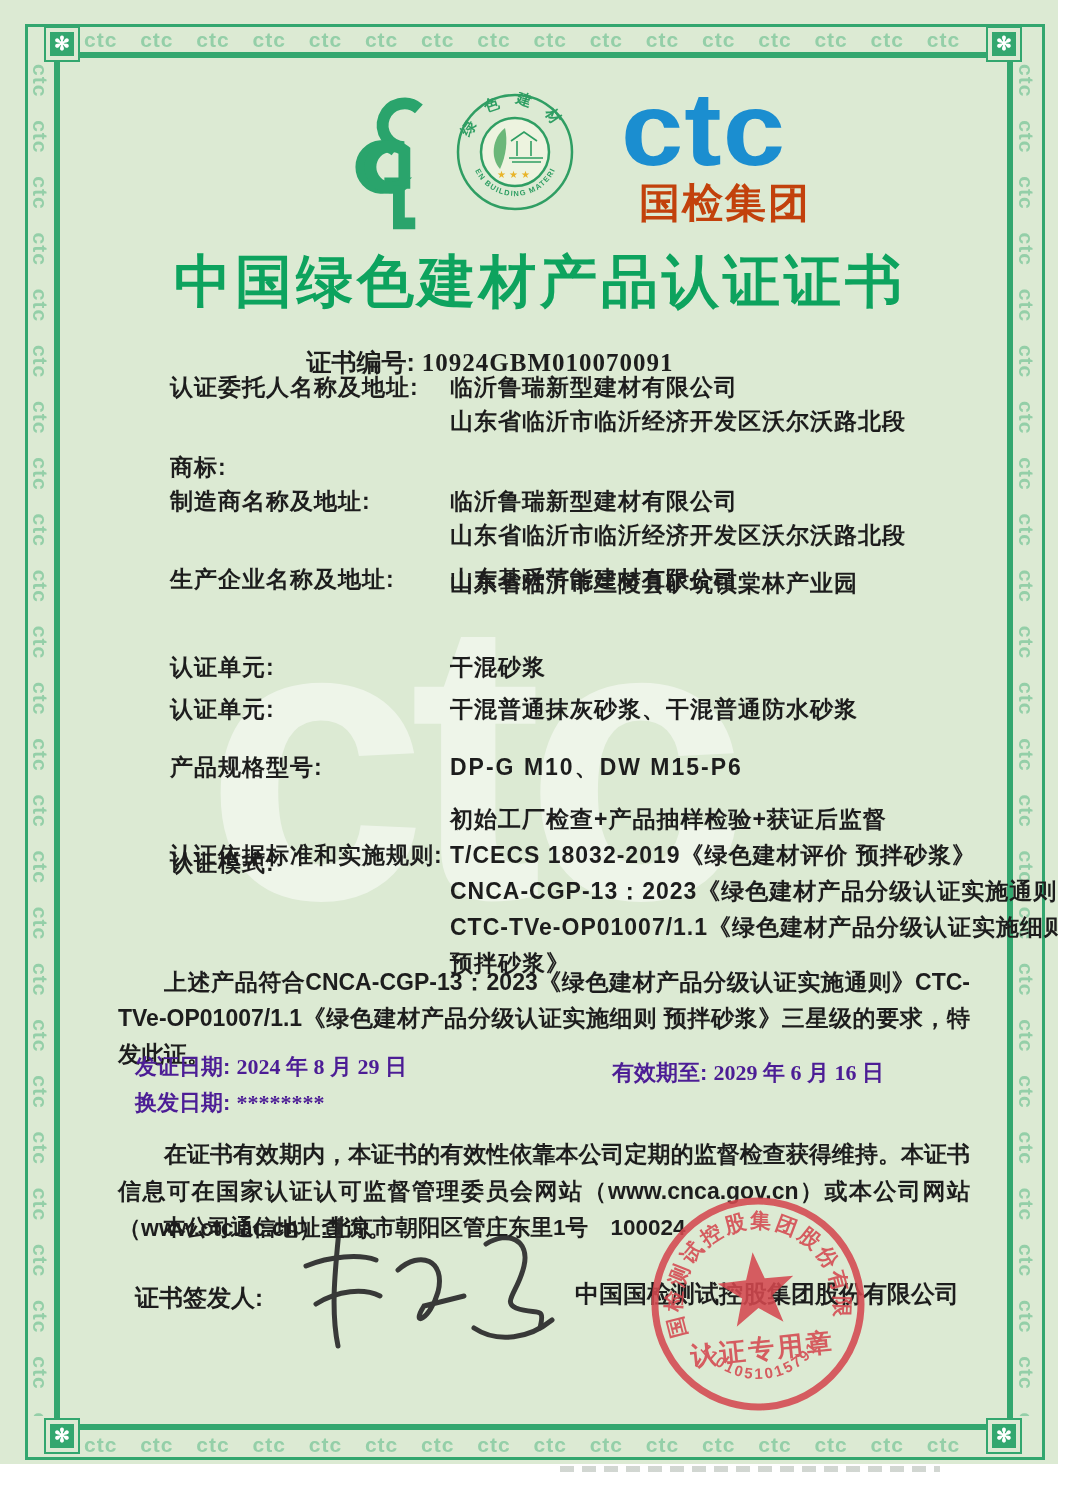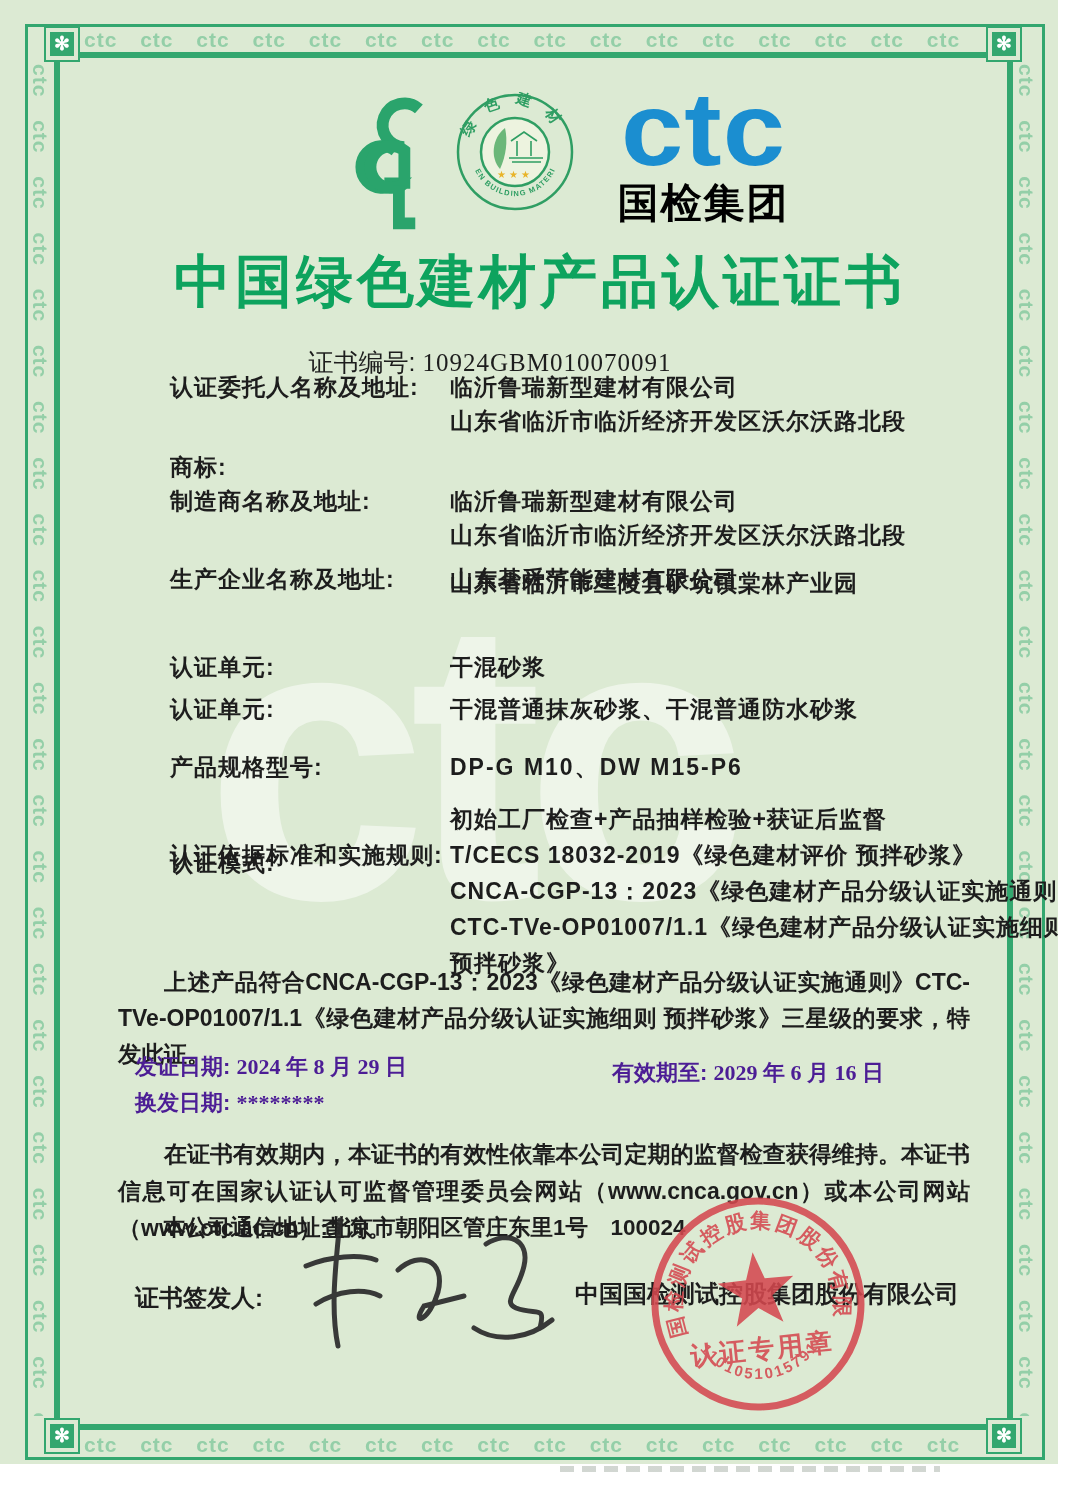--- a/index.html
+++ b/index.html
@@ -19,25 +19,25 @@
   .fineprint-smudge{position:absolute;left:560px;top:1466px;width:380px;height:6px;z-index:11;opacity:.45;
      background:repeating-linear-gradient(90deg,#9aa59a 0 14px,transparent 14px 22px);}
   
   .watermark{position:absolute;left:205px;top:560px;font-size:400px;font-weight:900;letter-spacing:-18px;
      color:rgba(255,255,255,0.5);z-index:1;line-height:1;user-select:none;}
   
   .gp-logo{position:absolute;left:348px;top:90px;z-index:3;}
   .badge{position:absolute;left:455px;top:92px;z-index:3;}
   .ctc-logo{position:absolute;left:596px;top:74px;z-index:3;width:215px;text-align:center;}
   .ctc-word{font-size:112px;font-weight:900;color:#1b8ed0;letter-spacing:1px;line-height:1.0;transform:scaleY(.92);}
-  .ctc-sub{font-size:41px;font-weight:900;color:#000000;letter-spacing:2px;margin-top:-10px;}
+  .ctc-sub{font-size:41px;font-weight:900;color:#c2410c;letter-spacing:2px;margin-top:-10px;text-align:right;}
   
   .title{position:absolute;left:0;top:244px;width:1080px;text-align:center;font-family:"Liberation Serif",serif;
      font-size:57px;font-weight:700;color:#0da35e;letter-spacing:4px;z-index:3;white-space:nowrap;}
-  .certline{position:absolute;left:0;top:346px;width:980px;text-align:center;font-size:25px;font-weight:400;color:#1d1d1d;z-index:3;}
+  .certline{position:absolute;left:0;top:346px;width:980px;text-align:center;font-size:25px;font-weight:700;color:#1d1d1d;z-index:3;}
   .certline .num{font-family:"Liberation Serif",serif;letter-spacing:1px;}
   .lbl,.val{position:absolute;font-size:23px;font-weight:700;color:#1d1d1d;white-space:nowrap;z-index:3;letter-spacing:1px;}
   .lbl{left:170px;}
   .val{left:450px;}
   .latin{letter-spacing:2px;font-weight:800;}
   .para{position:absolute;left:118px;width:852px;font-size:23px;font-weight:700;color:#1d1d1d;line-height:36px;
      text-align:justify;text-indent:2em;z-index:3;}
   .dateline{position:absolute;font-size:22px;font-weight:700;color:#4c1d95;z-index:3;white-space:nowrap;}
   .dateline .dnum{font-family:"Liberation Serif",serif;}
   .signer-label{position:absolute;left:135px;top:1282px;font-size:24px;font-weight:700;color:#1d1d1d;z-index:3;}

